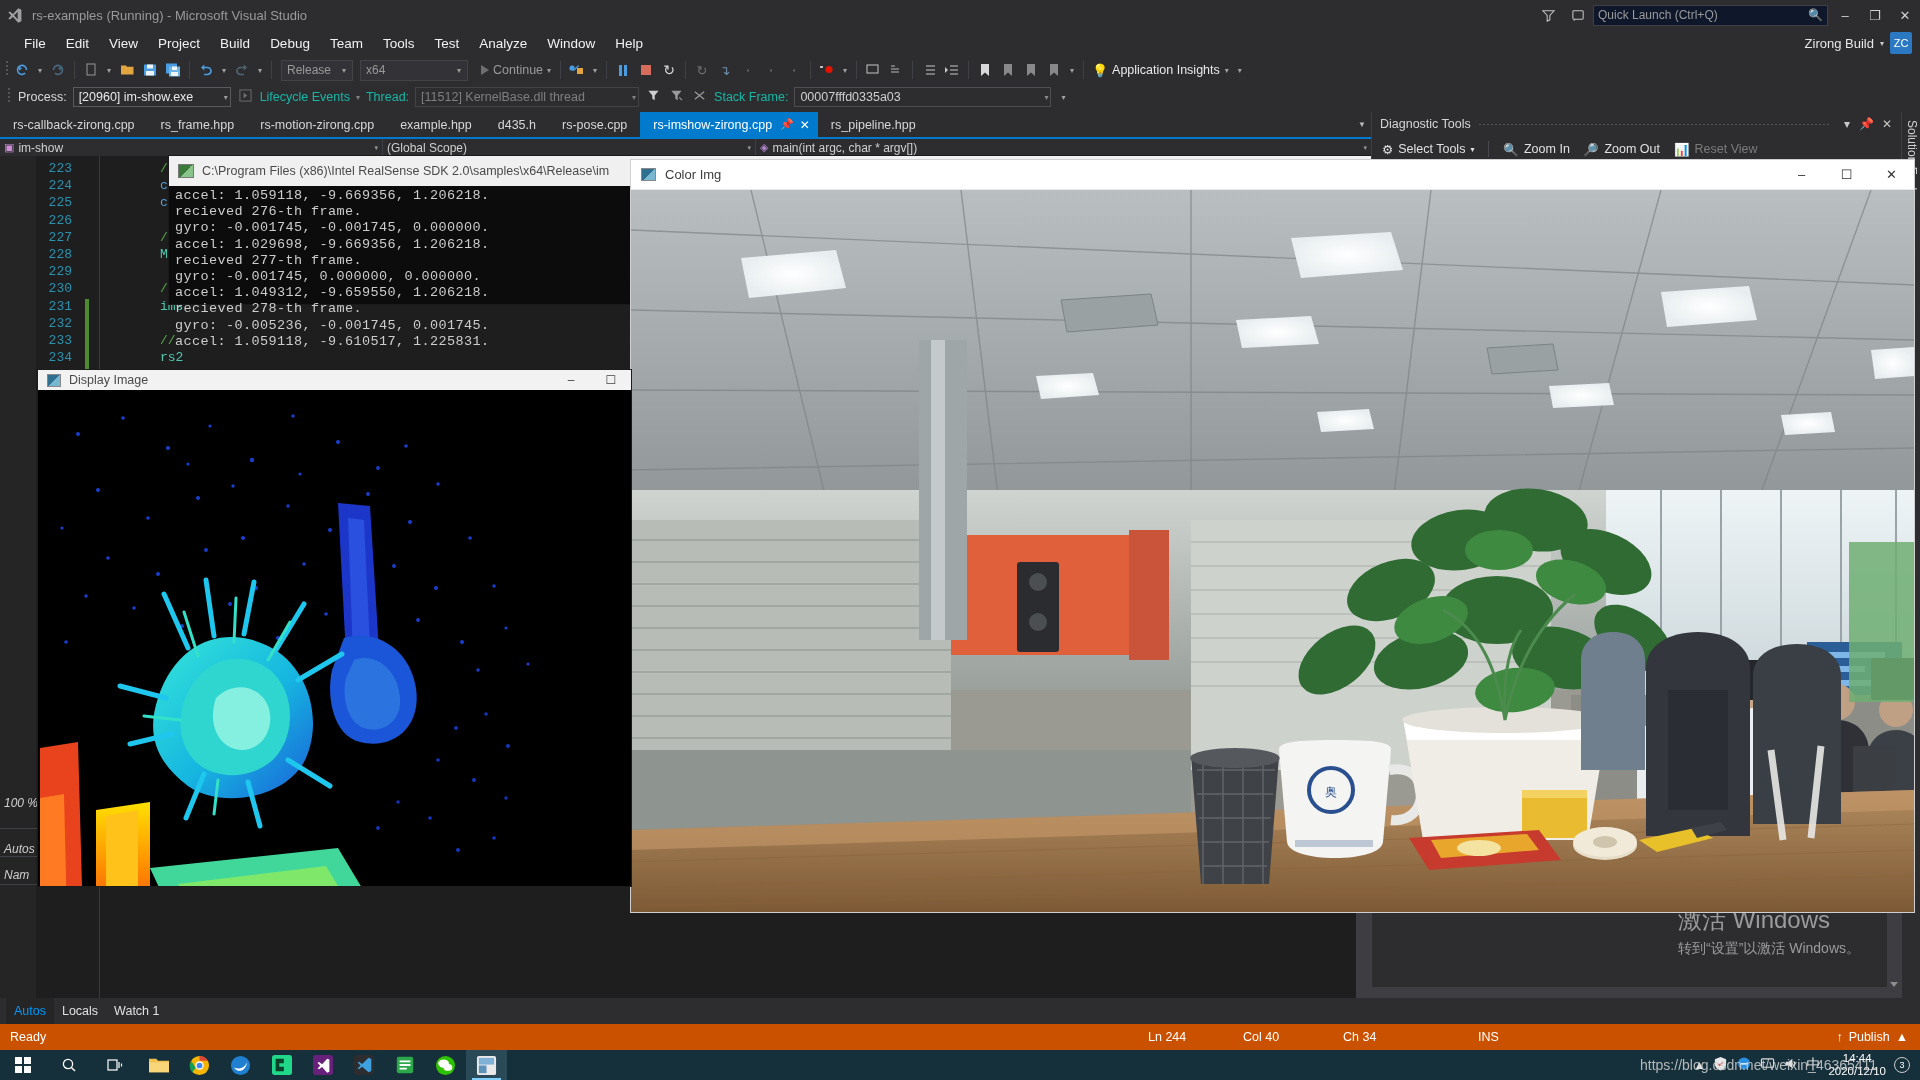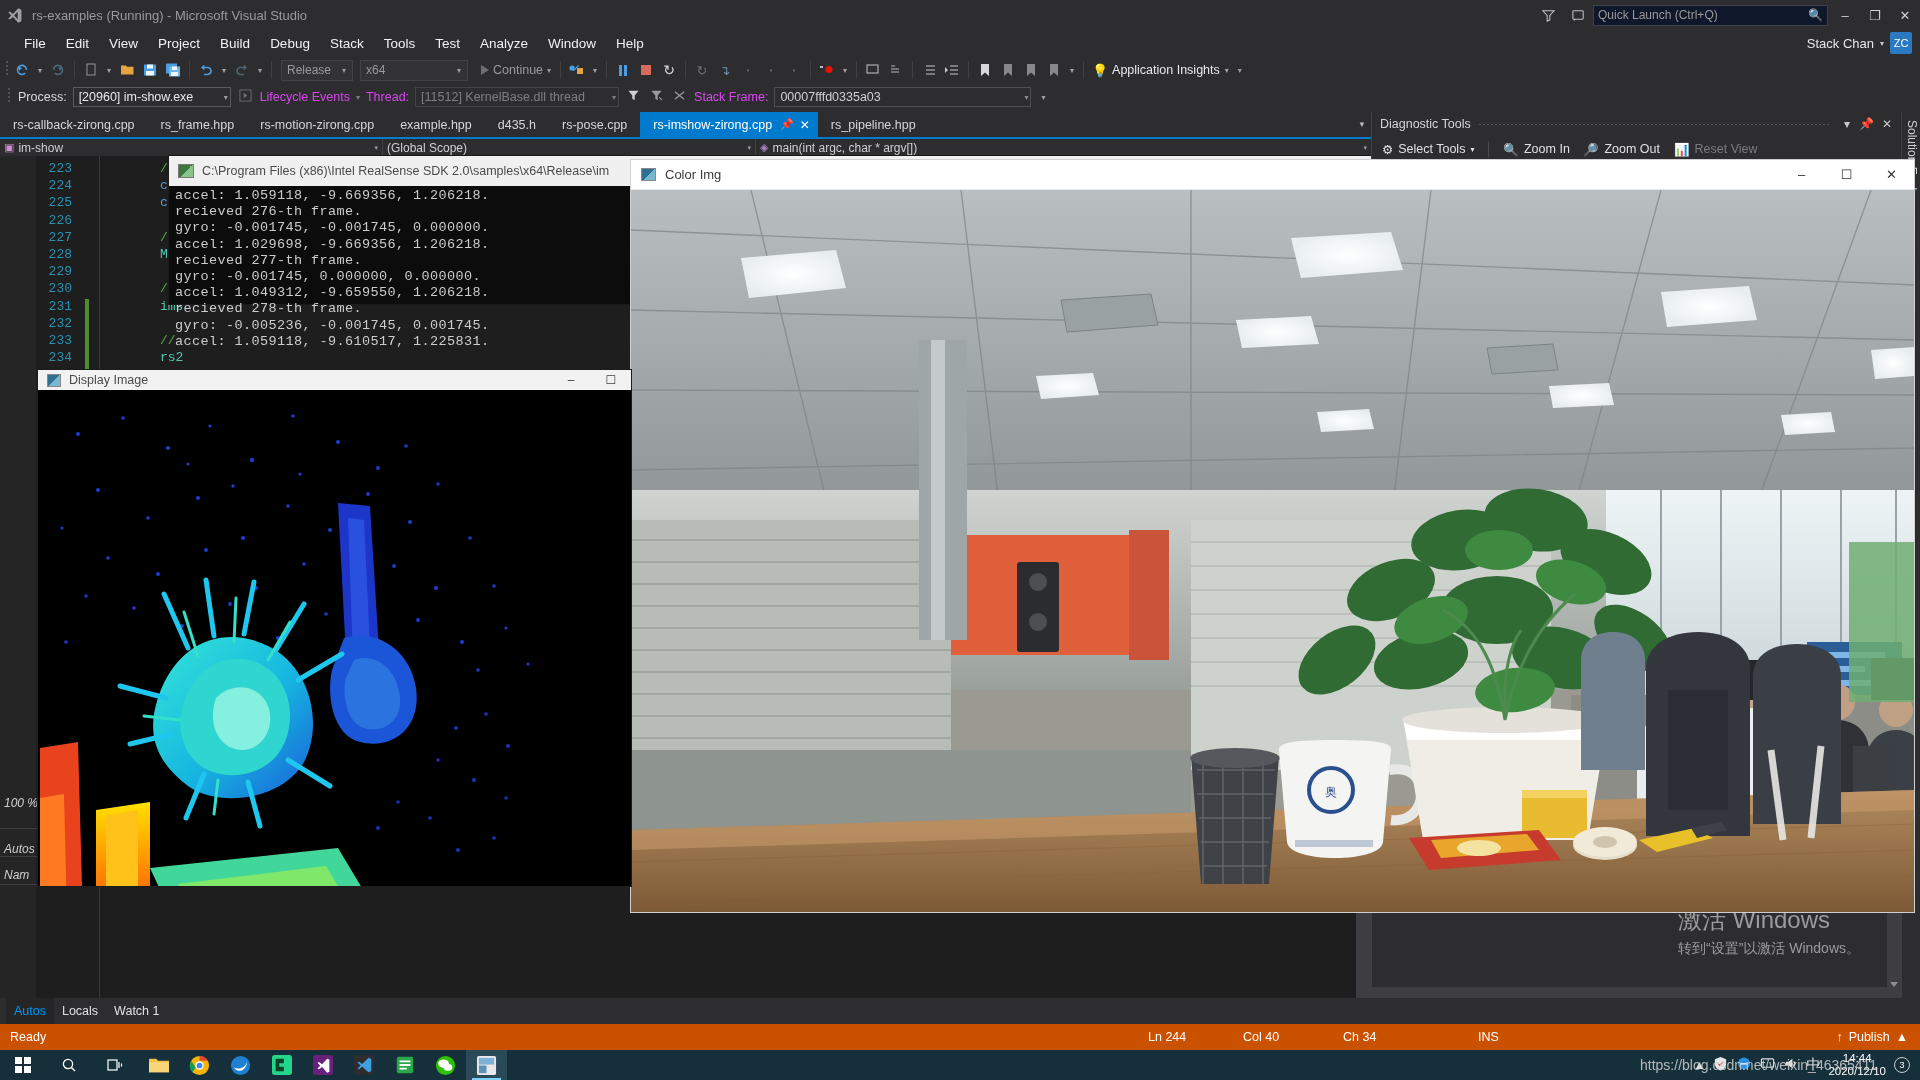--- a/index.html
+++ b/index.html
@@ -83,21 +83,21 @@
   .restart-ic { color:#d8d8d8; font-size:14px; }
   .ai-label { color: #e8e8e8; font-size: 12.5px; }
   .bulb { color: #e8c349; font-size: 13px; }
 
   
   .debugrow {
     position: absolute; left: 0; top: 84px; width: 1920px; height: 26px;
     background: #2d2d30; display: flex; align-items: center; padding-left: 6px; gap: 6px;
   }
   .dr-label { font-size: 12.5px; color: #d8d8d8; }
-  .dr-label.dim { color: #d946ef; }
+  .dr-label.dim { color: #14b8a6; }
   .dr-combo {
     height: 20px; border: 1px solid #434346; background: #2d2d30;
     display: flex; align-items: center; padding: 0 2px 0 5px; font-size: 12.5px;
   }
   .dr-combo.active { color: #e8e8e8; border-color: #5a5a5e; }
   .dr-combo.dim { color: #7f7f7f; }
   .dr-ic { color: #7a7a7a; font-size: 12px; padding: 0 2px; }
 
   
   .tabrow {
@@ -318,28 +318,28 @@
     </div>
   </div>
 
   <div class="menubar">
     <div class="menu-item">File</div>
     <div class="menu-item">Edit</div>
     <div class="menu-item">View</div>
     <div class="menu-item">Project</div>
     <div class="menu-item">Build</div>
     <div class="menu-item">Debug</div>
-    <div class="menu-item">Stack</div>
+    <div class="menu-item">Team</div>
     <div class="menu-item">Tools</div>
     <div class="menu-item">Test</div>
     <div class="menu-item">Analyze</div>
     <div class="menu-item">Window</div>
     <div class="menu-item">Help</div>
     <div class="menubar-right">
-      <div class="user-name">Stack Chan</div>
+      <div class="user-name">Zirong Build</div>
       <div style="font-size:8px;color:#c8c8c8">▾</div>
       <div class="user-badge">ZC</div>
     </div>
   </div>
 
   <div class="toolbar">
     <div class="tb-grip"></div>
     <div class="tb-b">
       <svg width="16" height="16" viewBox="0 0 16 16">
           <path fill="none" stroke="#4a9de0" stroke-width="1.6" d="M12.5 8a4.5 4.5 0 1 0-1.4 3.2"></path>
@@ -503,21 +503,21 @@
     </div>
     <div class="dr-ic">
       <svg width="13" height="13" viewBox="0 0 14 14">
           <rect x="1" y="1" width="12" height="12" fill="none" stroke="#6f6f72" stroke-width="1"></rect>
           <path d="M5 4l4 3-4 3z" fill="#6f6f72"></path>
         </svg>
     </div>
     <div class="dr-label dim">Lifecycle Events</div>
     <div style="font-size:8px;color:#7f7f7f">▾</div>
     <div class="dr-label dim">Thread:</div>
-    <div class="dr-combo dim" style="width:204px">
+    <div class="dr-combo dim" style="width:224px">
       <span style="flex:1">[11512] KernelBase.dll thread</span>
       <span class="cv" style="font-size:8px;color:#7f7f7f">▾</span>
     </div>
     <div class="dr-ic">
       <svg width="13" height="13" viewBox="0 0 14 14">
           <path fill="#cfcfcf" d="M1.5 2h11l-4.2 5v5l-2.6-1.6V7z"></path>
         </svg>
     </div>
     <div class="dr-ic">
       <svg width="13" height="13" viewBox="0 0 14 14">

